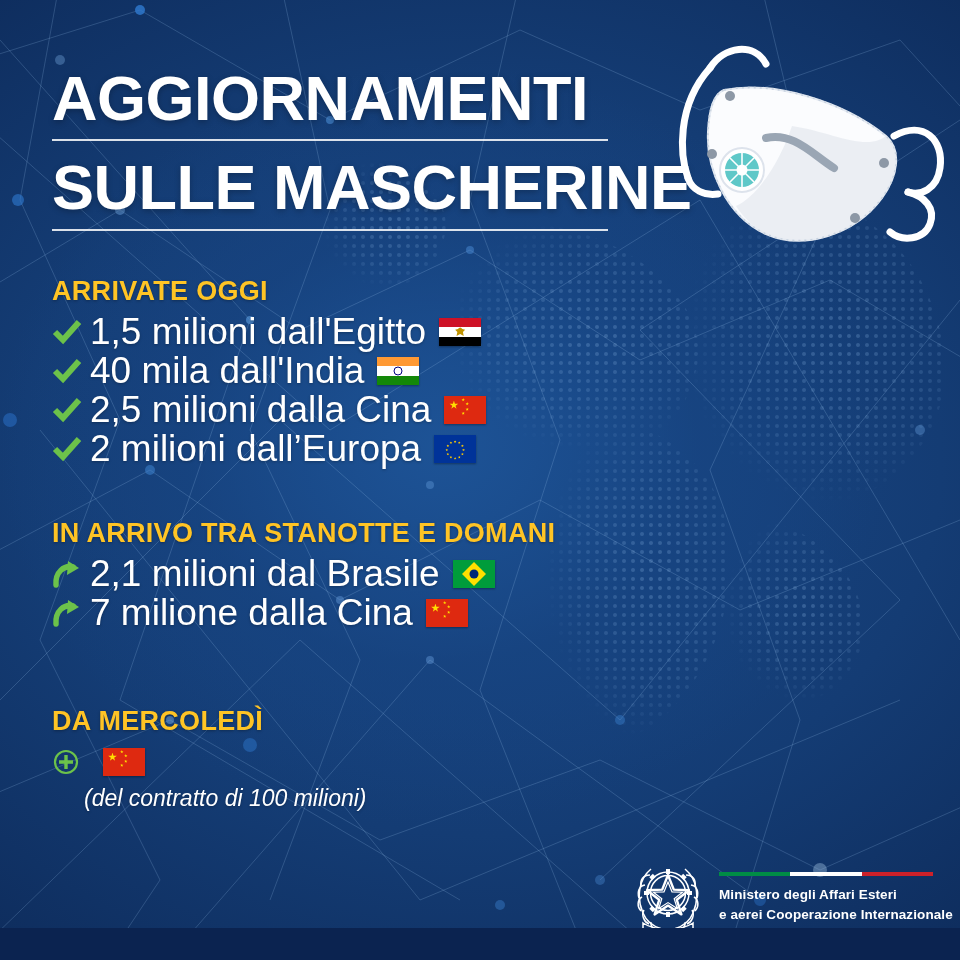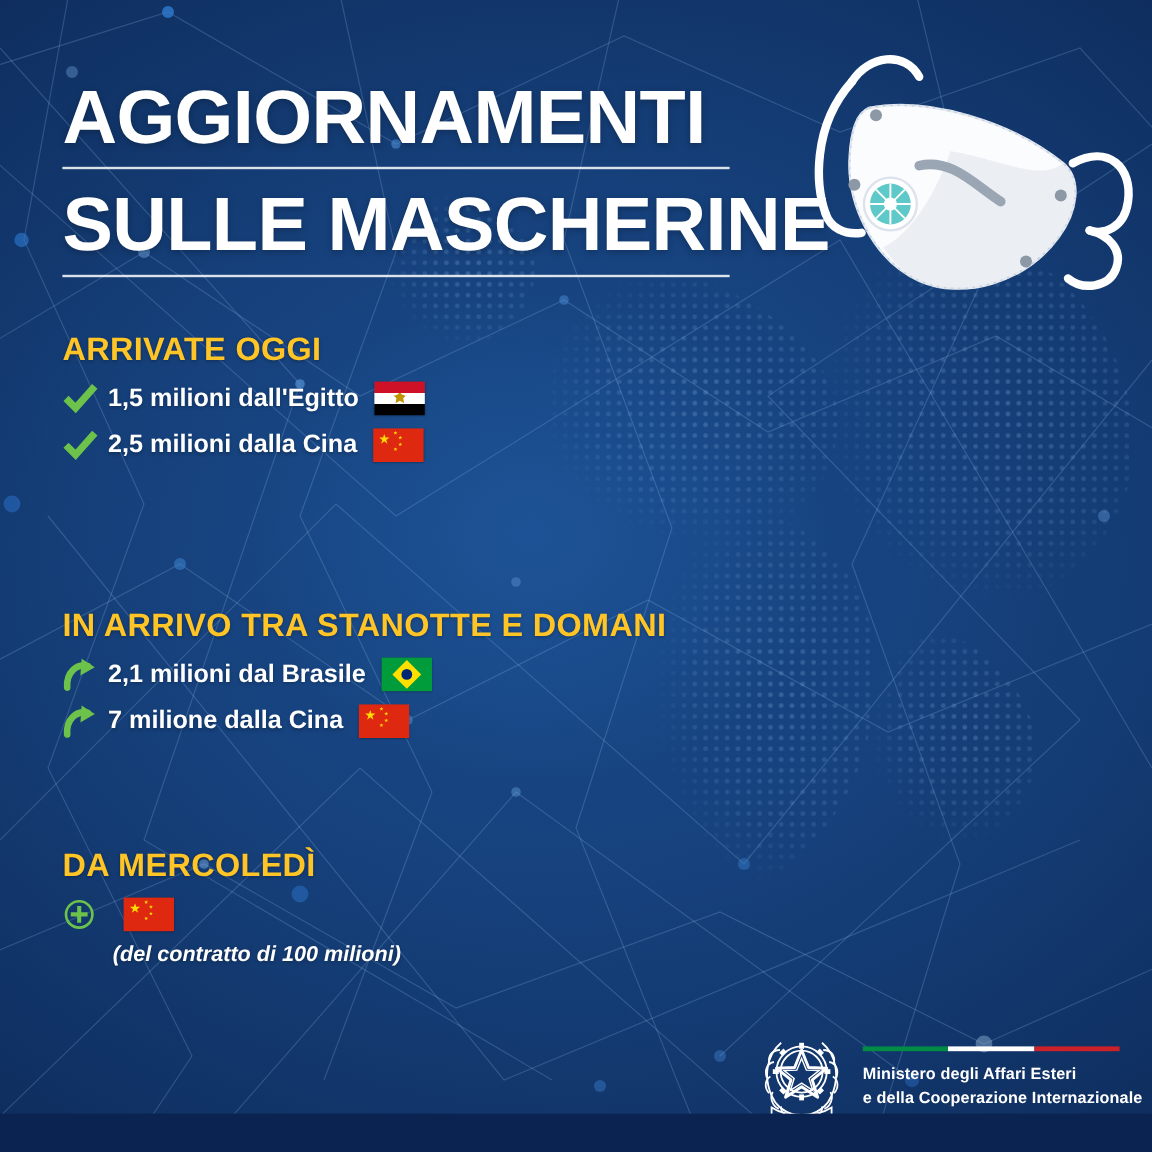--- a/index.html
+++ b/index.html
@@ -67,21 +67,21 @@
     position: absolute;
     left: 662px;
     top: 28px;
     width: 300px;
     height: 255px;
   }
 
   
   .section { position: absolute; left: 52px; }
   #section-today    { top: 276px; }
-  #section-incoming { top: 506px; }
+  #section-incoming { top: 518px; }
   #section-wednesday{ top: 706px; }
 
   .section-head {
     color: #ffc425;
     font-size: 27px;
     font-weight: 700;
     letter-spacing: 0.3px;
     margin-bottom: 5px;
     white-space: nowrap;
     text-shadow: 0 1px 3px rgba(0,0,0,.3);
@@ -96,42 +96,42 @@
   .bullet {
     width: 38px;
     min-width: 38px;
     height: 30px;
     display: flex;
     align-items: center;
     justify-content: flex-start;
   }
   .item-text {
     color: #ffffff;
-    font-size: 21px;
-    font-weight: 700;
+    font-size: 37px;
+    font-weight: 400;
     line-height: 1;
     text-shadow: 0 1px 3px rgba(0,0,0,.28);
   }
   .flag {
     width: 42px;
     height: 28px;
     margin-left: 13px;
     display: inline-block;
     position: relative;
     overflow: hidden;
     box-shadow: 0 1px 2px rgba(0,0,0,.35);
     flex: 0 0 auto;
   }
 
   .subnote {
     color: #ffffff;
-    font-size: 18px;
+    font-size: 23px;
     font-style: italic;
-    font-weight: 700;
-    margin-left: 42px;
+    font-weight: 400;
+    margin-left: 32px;
     margin-top: 4px;
     white-space: nowrap;
     text-shadow: 0 1px 3px rgba(0,0,0,.28);
   }
 
   
   .flag-eg { background: linear-gradient(to bottom, #ce1126 0 33.34%, #ffffff 33.34% 66.67%, #000000 66.67% 100%); }
   .flag-eg .eg-eagle {
     position: absolute; left: 50%; top: 50%;
     transform: translate(-50%,-50%);
@@ -343,37 +343,72 @@
         <svg width="30" height="26" viewBox="0 0 30 26">
             <path d="M3 13 L11 21 L27 3" stroke="#6cc24a" stroke-width="6" fill="none" stroke-linecap="butt" stroke-linejoin="miter"></path>
           </svg>
       </span>
       <span class="item-text">1,5 milioni dall'Egitto</span>
       <span class="flag flag-eg">
           <i class="eg-eagle"></i>
         </span>
     </div>
 
+    <div class="item">
+      <span class="bullet">
+        <svg width="30" height="26" viewBox="0 0 30 26">
+            <path d="M3 13 L11 21 L27 3" stroke="#6cc24a" stroke-width="6" fill="none" stroke-linecap="butt" stroke-linejoin="miter"></path>
+          </svg>
+      </span>
+      <span class="item-text">40 mila dall'India</span>
+      <span class="flag flag-in">
+          <i class="in-chakra"></i>
+        </span>
+    </div>
 
     <div class="item">
       <span class="bullet">
         <svg width="30" height="26" viewBox="0 0 30 26">
             <path d="M3 13 L11 21 L27 3" stroke="#6cc24a" stroke-width="6" fill="none" stroke-linecap="butt" stroke-linejoin="miter"></path>
           </svg>
       </span>
       <span class="item-text">2,5 milioni dalla Cina</span>
       <span class="flag flag-cn">
         <i class="cn-big"></i>
           <i class="cn-s s1"></i>
           <i class="cn-s s2"></i>
           <i class="cn-s s3"></i>
           <i class="cn-s s4"></i>
       </span>
     </div>
 
+    <div class="item">
+      <span class="bullet">
+        <svg width="30" height="26" viewBox="0 0 30 26">
+            <path d="M3 13 L11 21 L27 3" stroke="#6cc24a" stroke-width="6" fill="none" stroke-linecap="butt" stroke-linejoin="miter"></path>
+          </svg>
+      </span>
+      <span class="item-text">2 milioni dall’Europa</span>
+      <span class="flag flag-eu">
+        <span class="eu-ring">
+          <i class="eu-star" style="left:6.9px;top:0px"></i>
+          <i class="eu-star" style="left:11.1px;top:1.1px"></i>
+          <i class="eu-star" style="left:14.2px;top:4.2px"></i>
+          <i class="eu-star" style="left:15.3px;top:8.4px"></i>
+          <i class="eu-star" style="left:14.2px;top:12.6px"></i>
+          <i class="eu-star" style="left:11.1px;top:15.7px"></i>
+          <i class="eu-star" style="left:6.9px;top:16.8px"></i>
+          <i class="eu-star" style="left:2.7px;top:15.7px"></i>
+          <i class="eu-star" style="left:-0.4px;top:12.6px"></i>
+          <i class="eu-star" style="left:-1.5px;top:8.4px"></i>
+          <i class="eu-star" style="left:-0.4px;top:4.2px"></i>
+          <i class="eu-star" style="left:2.7px;top:1.1px"></i>
+        </span>
+      </span>
+    </div>
   </div>
 
   <div class="section" id="section-incoming">
     <div class="section-head">IN ARRIVO TRA STANOTTE E DOMANI</div>
 
 
     <div class="item">
       <span class="bullet">
         <svg width="30" height="28" viewBox="0 0 30 28">
           <path d="M4 25 C3 12 12 5 21 7" stroke="#6cc24a" stroke-width="5.5" fill="none" stroke-linecap="round"></path>
@@ -470,17 +505,17 @@
       <text x="37" y="79.5" font-size="5.4" fill="#ffffff" text-anchor="middle" font-family="Liberation Serif, serif" letter-spacing=".4">REPVBBLICA ITALIANA</text>
     </svg>
 
     <div class="footer-text-wrap">
       <div class="tricolor">
         <i class="tri-g"></i>
         <i class="tri-w"></i>
         <i class="tri-r"></i>
       </div>
       <div class="ministry-line">Ministero degli Affari Esteri</div>
-      <div class="ministry-line">e della Cooperazione Internazionale</div>
+      <div class="ministry-line">e aerei Cooperazione Internazionale</div>
     </div>
   </div>
 
 </div>
 
 </body></html>

